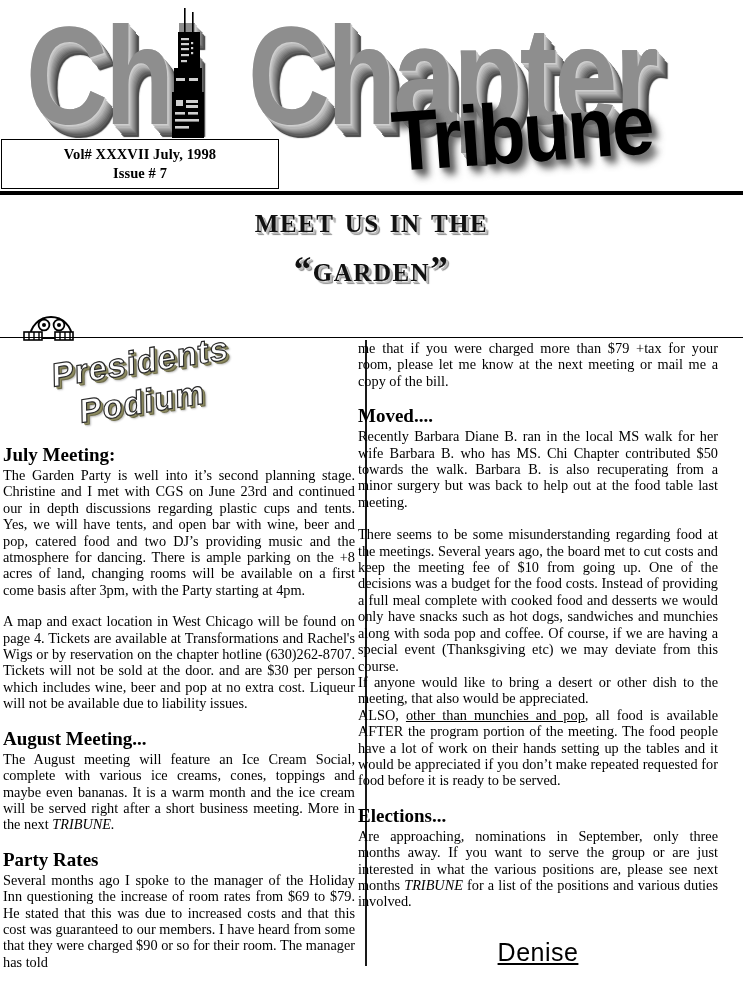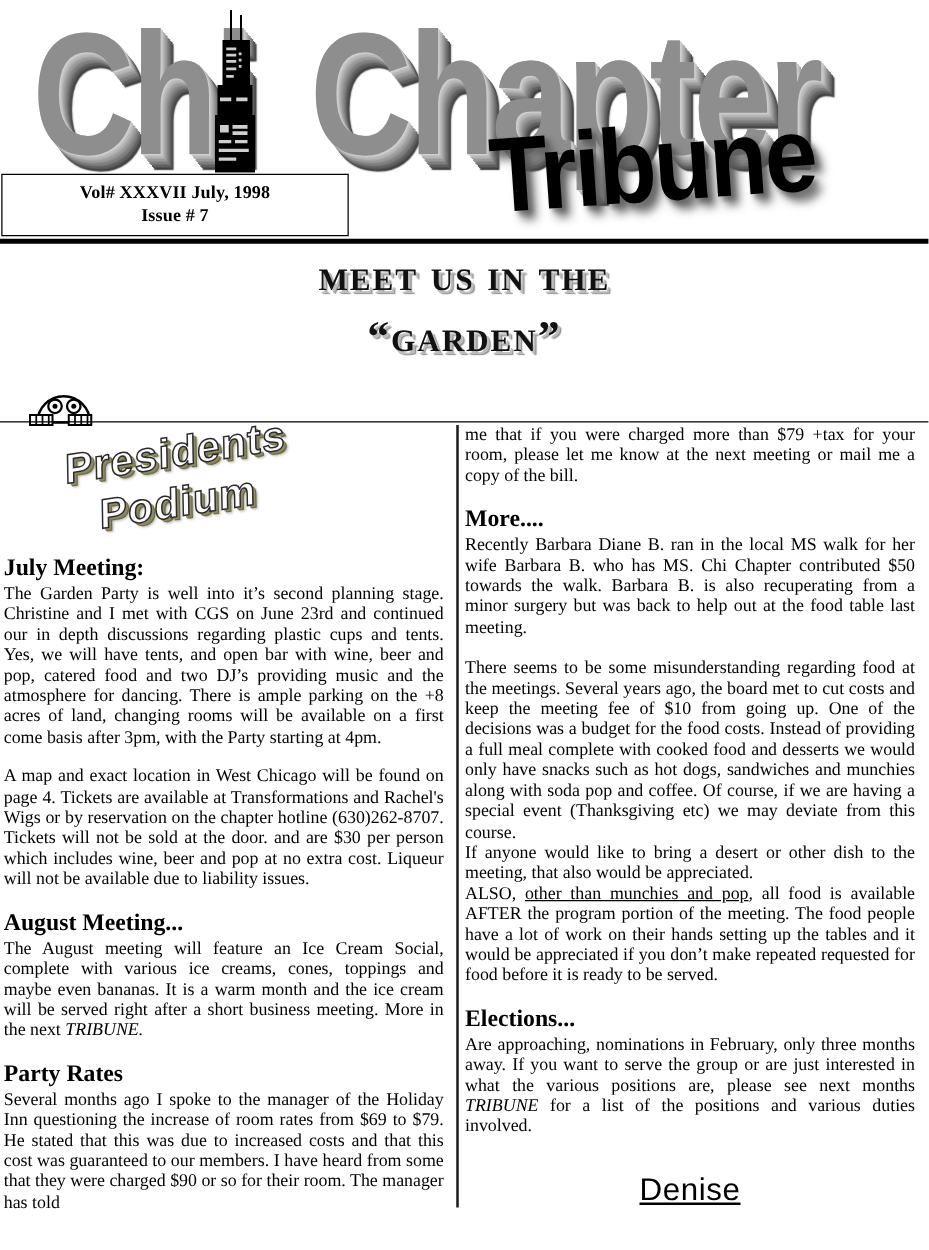--- a/index.html
+++ b/index.html
@@ -168,21 +168,21 @@
     height: 640px;
   }
   .col {
     position: absolute;
     top: 0;
     font-size: 14.3px;
     line-height: 16.4px;
     text-align: justify;
   }
   .col-left  { left: 3px;   width: 352px; }
-  .col-right { left: 372px; width: 360px; }
+  .col-right { left: 358px; width: 360px; }
   .col-divider {
     position: absolute;
     left: 365px;
     top: 0px;
     width: 2px;
     height: 626px;
     background: #1a1a1a;
   }
 
   .art-title {
@@ -336,29 +336,29 @@
 
       <div class="gap-head"></div>
       <h2 class="sec-head">Party Rates</h2>
       <p class="body-p">Several months ago I spoke to the manager of the Holiday Inn questioning the increase of room rates from $69 to $79. He stated that this was due to increased costs and that this cost was guaranteed to our members. I have heard from some that they were charged $90 or so for their room. The manager has told</p>
     </div>
 
     <div class="col col-right">
       <p class="body-p">me that if you were charged more than $79 +tax for your room, please let me know at the next meeting or mail me a copy of the bill.</p>
 
       <div class="gap-head"></div>
-      <h2 class="sec-head">More....</h2>
+      <h2 class="sec-head">Moved....</h2>
       <p class="body-p">Recently Barbara Diane B. ran in the local MS walk for her wife Barbara B. who has MS. Chi Chapter contributed $50 towards the walk.  Barbara B. is also recuperating from a minor surgery but was back to help out at the food table last meeting.</p>
 
       <div class="gap-head"></div>
       <p class="body-p">There seems to be some misunderstanding regarding food at the meetings. Several years ago, the board met to cut costs and keep the meeting fee of $10 from going up. One of the decisions was a budget for the food costs. Instead of providing a full meal complete with cooked food and desserts we would only have snacks such as hot dogs, sandwiches and munchies along with soda pop and coffee. Of course, if we are having a special event  (Thanksgiving etc) we may deviate from this course.</p>
       <p class="body-p">If anyone would like to bring a desert or other dish to the meeting, that also would be appreciated.</p>
       <p class="body-p"><span>ALSO, </span><span class="uline">other than munchies and pop</span><span>, all food is available AFTER the program portion of the meeting. The food people have a lot of work on their hands setting up the tables and it would be appreciated if you don’t make repeated requested for food before it is ready to be served.</span></p>
 
       <div class="gap-head"></div>
       <h2 class="sec-head">Elections...</h2>
-      <p class="body-p"><span>Are approaching, nominations in February, only three months away. If you want to serve the group or are just interested in what the various positions are, please see next months </span><span class="ital">TRIBUNE</span><span>  for a list of the positions and various duties involved.</span></p>
+      <p class="body-p"><span>Are approaching, nominations in September, only three months away. If you want to serve the group or are just interested in what the various positions are, please see next months </span><span class="ital">TRIBUNE</span><span>  for a list of the positions and various duties involved.</span></p>
 
       <div class="signature">Denise</div>
     </div>
 
   </div>
 </div>
 
 </body></html>

